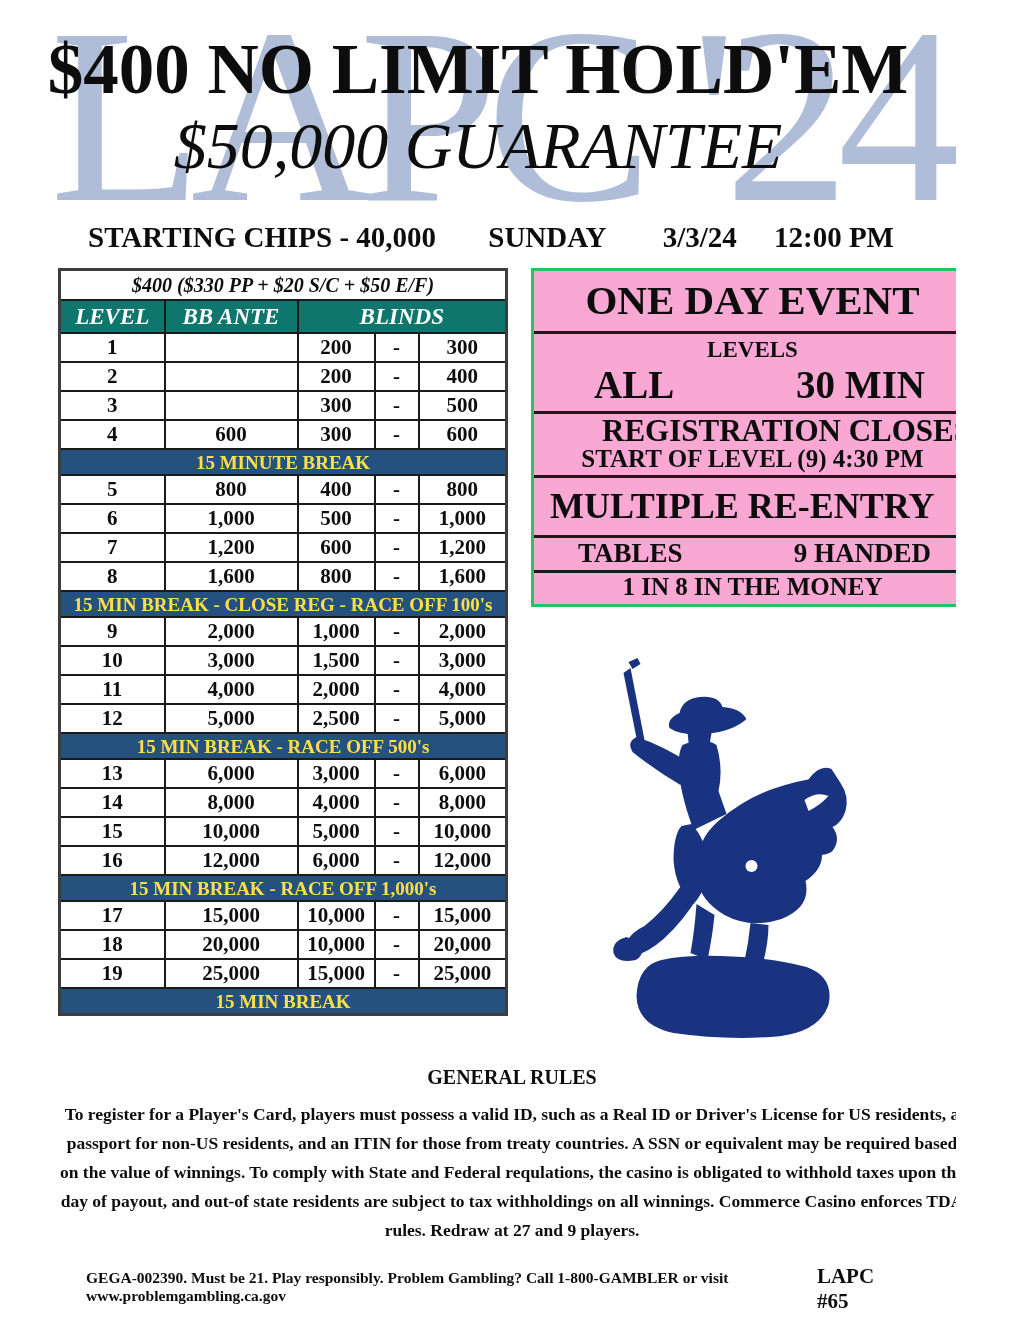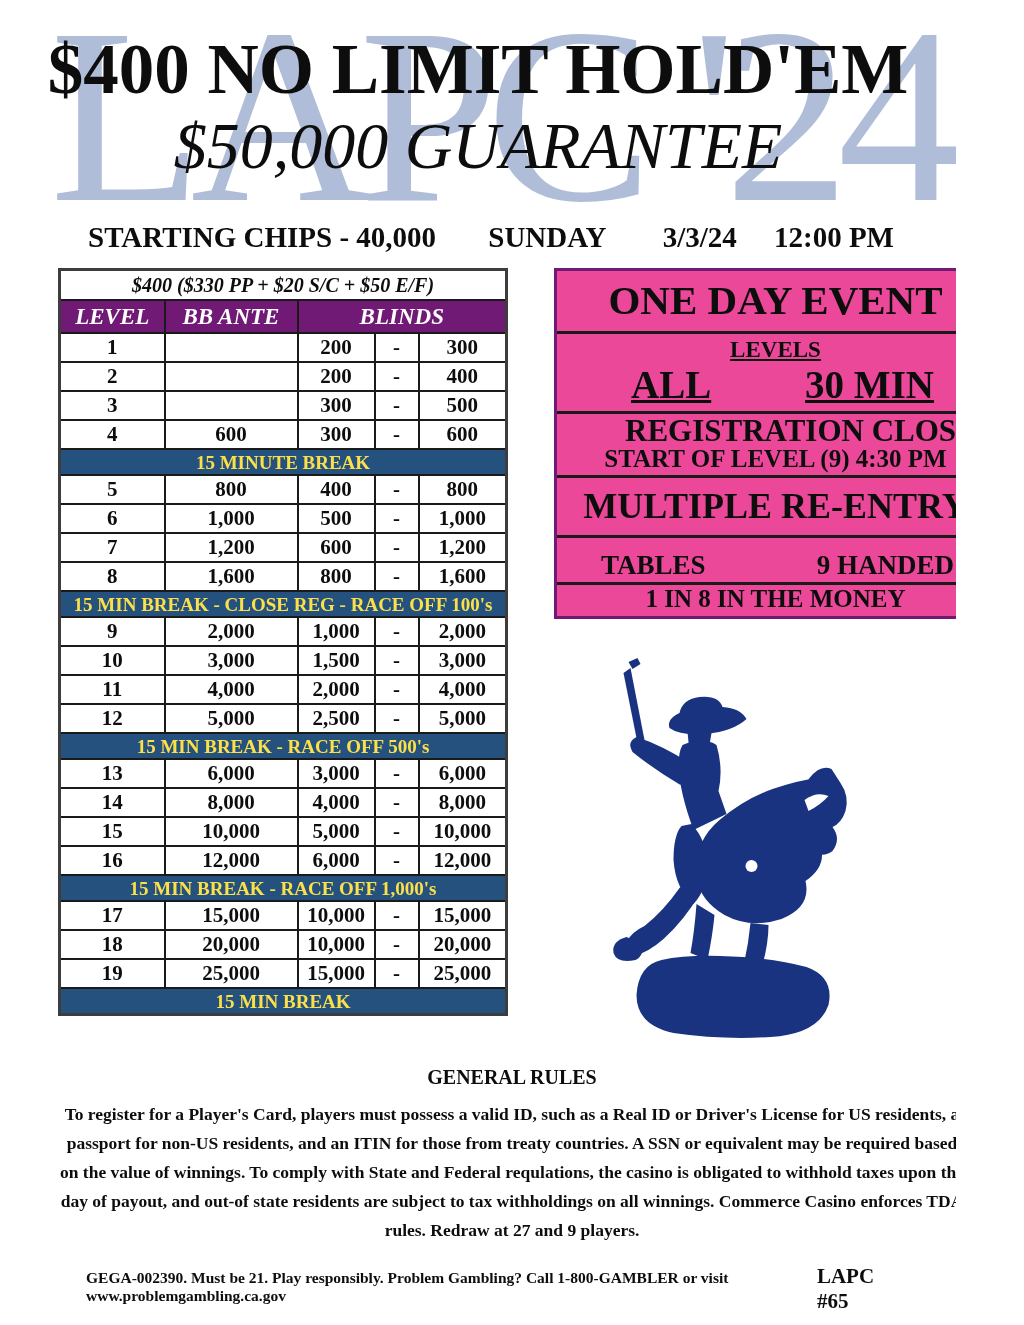--- a/index.html
+++ b/index.html
@@ -30,51 +30,51 @@
   .meta-time { margin-left:30px; }
   
   table.structure {
     position:absolute; top:268px; left:58px; width:447px; z-index:2;
     border-collapse:collapse; table-layout:fixed;
     border:3px solid #3d3d3d;
   }
   table.structure td, table.structure th { border:2px solid #1a1a1a; padding:0; }
   .buyin-cell { text-align:center; font-size:20px; font-weight:700; height:28px;font-style:italic; }
   th.hdr {
-    background:#701a75; color:#ffffff; font-style:italic; font-weight:700;
+    background:#0f766e; color:#ffffff; font-style:italic; font-weight:700;
     font-size:23px; height:31px; text-align:center;
   }
   tr.level-row td {
     text-align:center; font-weight:700; font-size:21px; height:27px; line-height:1;
   }
   tr.break-row td {
     background:#24517E; color:#fde047; text-align:center;
     font-weight:700; font-size:19px; height:24px; line-height:1;
   }
   
   .info-box {
-    position:absolute; top:268px; left:554px; width:437px; z-index:2;
-    border:3px solid #701a75; background:#ec4899;
+    position:absolute; top:268px; left:531px; width:437px; z-index:2;
+    border:3px solid #22c55e; background:#f9a8d4;
   }
   .info-box .section { border-top:3px solid #1a1a1a; }
   .info-box .section:first-child { border-top:none; }
   .sec-event { text-align:center; font-size:41px; font-weight:700; padding:5px 0 7px; }
-  .sec-levels { padding:3px 14px 5px;text-decoration:underline; }
+  .sec-levels { padding:3px 0 5px; }
   .levels-label { text-align:center; font-size:23px; font-weight:700; }
   .levels-row {
     display:flex; justify-content:space-between; align-items:baseline;
     padding:2px 46px 0 60px; font-size:39px; font-weight:700; line-height:1.05;
   }
   .sec-reg { text-align:center; padding:1px 0 3px; }
   .reg-title { font-size:31px; font-weight:700; line-height:1.0;text-align:right; }
   .reg-detail { font-size:25px; font-weight:700; line-height:1.05; }
-  .sec-reentry { text-align:center; font-size:36px; font-weight:700; padding:7px 8px 8px; }
+  .sec-reentry { text-align:left; font-size:36px; font-weight:700; padding:7px 16px 8px; }
   .sec-tables {
     display:flex; justify-content:space-between; align-items:baseline;
-    padding:12px 40px 1px 44px; font-size:27px; font-weight:700;
+    padding:0 40px 1px 44px; font-size:27px; font-weight:700;
   }
   .sec-money { text-align:center; font-size:25px; font-weight:700; padding:0 8px 3px; }
   
   .logo-wrap { position:absolute; top:642px; left:598px; width:278px; height:400px; z-index:2; }
   .logo-wrap svg { width:100%; height:100%; }
   
   .rules { position:absolute; top:1066px; left:60px; width:904px; text-align:center; z-index:2; }
   .rules-heading { font-size:20px; font-weight:700; margin:0 0 11px 0; }
   .rules-body { font-size:17.5px; font-weight:700; line-height:29px; }
   .disclaimer {

